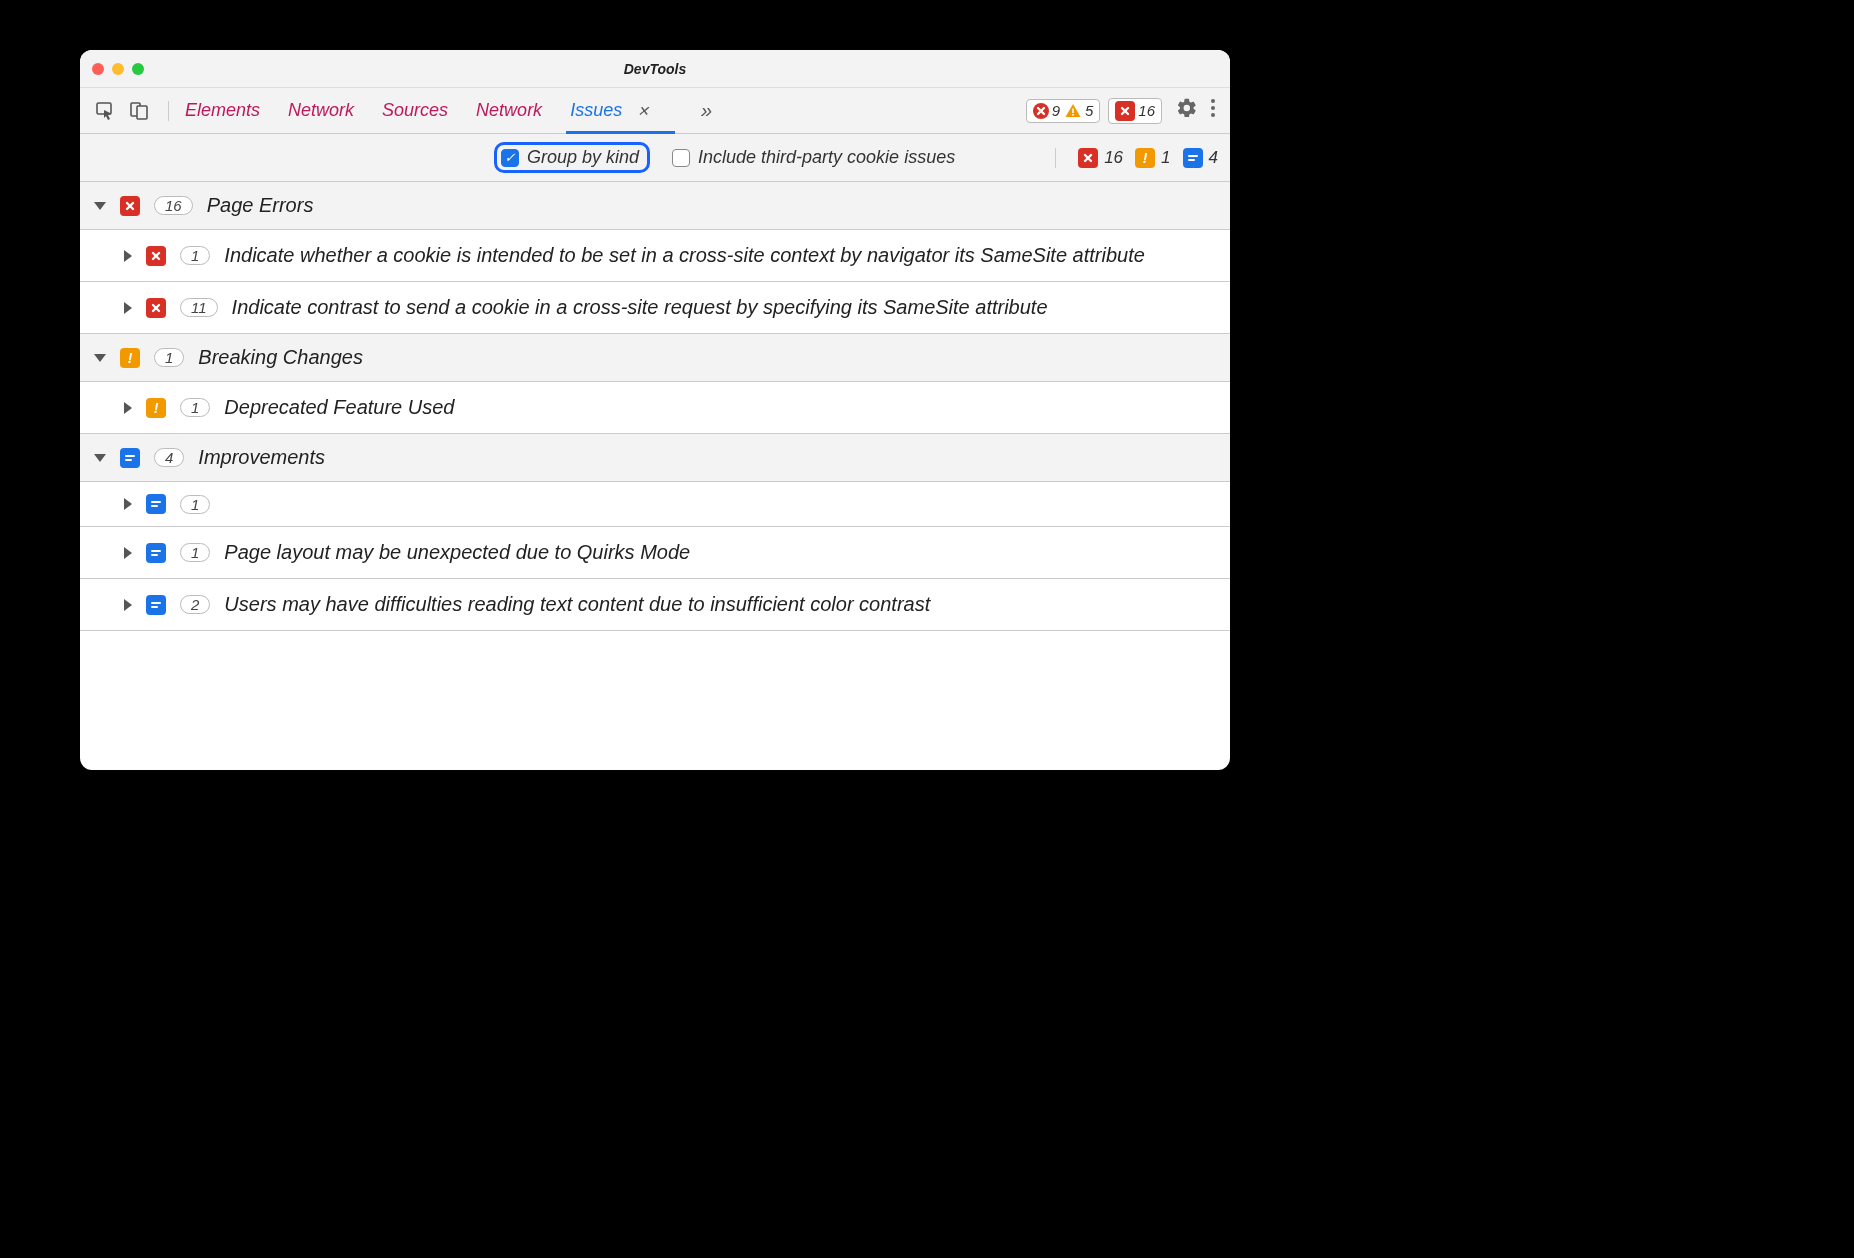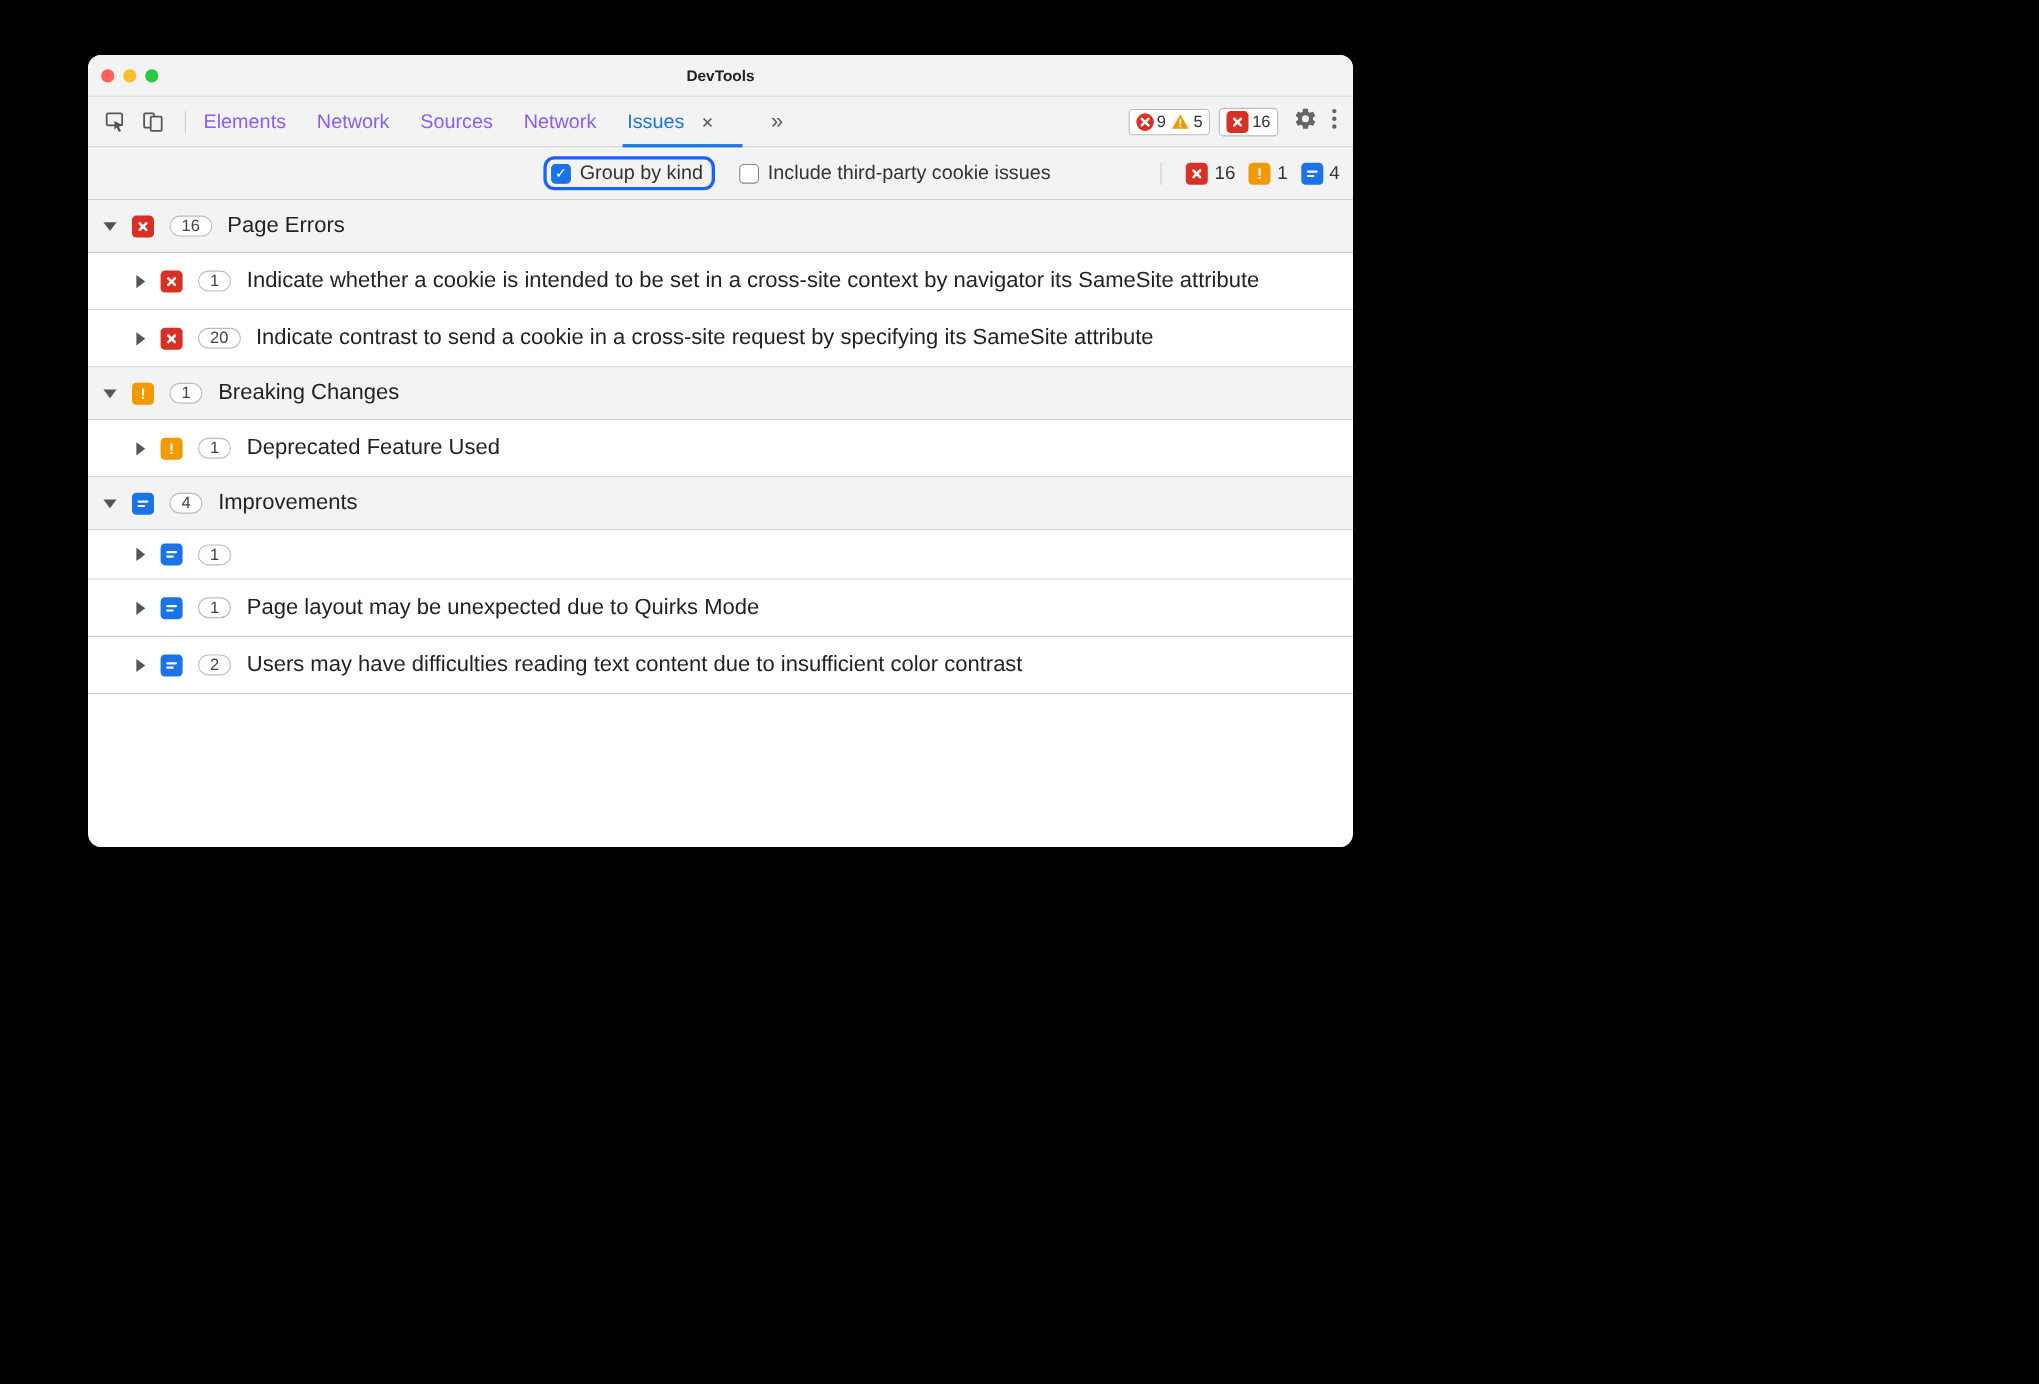--- a/index.html
+++ b/index.html
@@ -5,20 +5,21 @@
   * { box-sizing: border-box; }
   html, body {
     margin: 0; padding: 0;
     background: #000;
     width: 1854px; height: 1258px;
     font-family: -apple-system, "Helvetica Neue", Arial, sans-serif;
   }
   .stage {
     width: 1854px; height: 1258px;
     position: relative;
+    font-style: italic;
   }
   .window {
     position: absolute;
     left: 80px; top: 50px;
     width: 1150px;
     height: 720px;
     background: #fff;
     border-radius: 12px;
     box-shadow: 0 25px 60px rgba(0,0,0,0.6);
     overflow: hidden;
@@ -59,21 +60,21 @@
     font-size: 18px;
     color: #555;
   }
   .tabbar .icon-btn {
     width: 30px; height: 30px;
     display: flex; align-items: center; justify-content: center;
     margin-right: 4px;
   }
   .vsep { width: 1px; height: 20px; background: #ccc; margin: 0 10px; }
   .tabs { display: flex; align-items: center; gap: 28px; margin-left: 6px; }
-  .tab { color: #8b5cf6; cursor: default; position: relative; padding: 10px 0; }
+  .tab { color: #be185d; cursor: default; position: relative; padding: 10px 0; }
   .tab.active { color: #1a73e8; font-weight:500; }
   .tab.active::after {
     content: ""; position: absolute; left: -4px; right: -26px; bottom: -3px;
     height: 3px; background: #1a73e8;
   }
   .tab .x { margin-left: 10px; font-size: 14px; color: #555; }
   .chevrons { margin-left: 24px; font-size: 20px; color: #555; letter-spacing:-4px; }
   .spacer { flex: 1; }
   .badge-box {
     border: 1px solid #bbb; border-radius: 4px;
@@ -284,21 +285,21 @@
         <span class="row-text">Indicate whether a cookie is intended to be set in a cross-site context by navigator its SameSite attribute</span>
       </div>
       <div class="row">
         <div class="arrow right"></div>
         <div class="sq red">
           <svg class="cross" viewBox="0 0 12 12">
               <line x1="3" y1="3" x2="9" y2="9"></line>
               <line x1="9" y1="3" x2="3" y2="9"></line>
             </svg>
         </div>
-        <span class="count-pill">20</span>
+        <span class="count-pill">11</span>
         <span class="row-text">Indicate contrast to send a cookie in a cross-site request by specifying its SameSite attribute</span>
       </div>
 
       <div class="grp-header">
         <div class="arrow down"></div>
         <div class="sq orange">
             <span class="exmark">!</span>
           </div>
         <span class="count-pill">1</span>
         <span>Breaking Changes</span>

